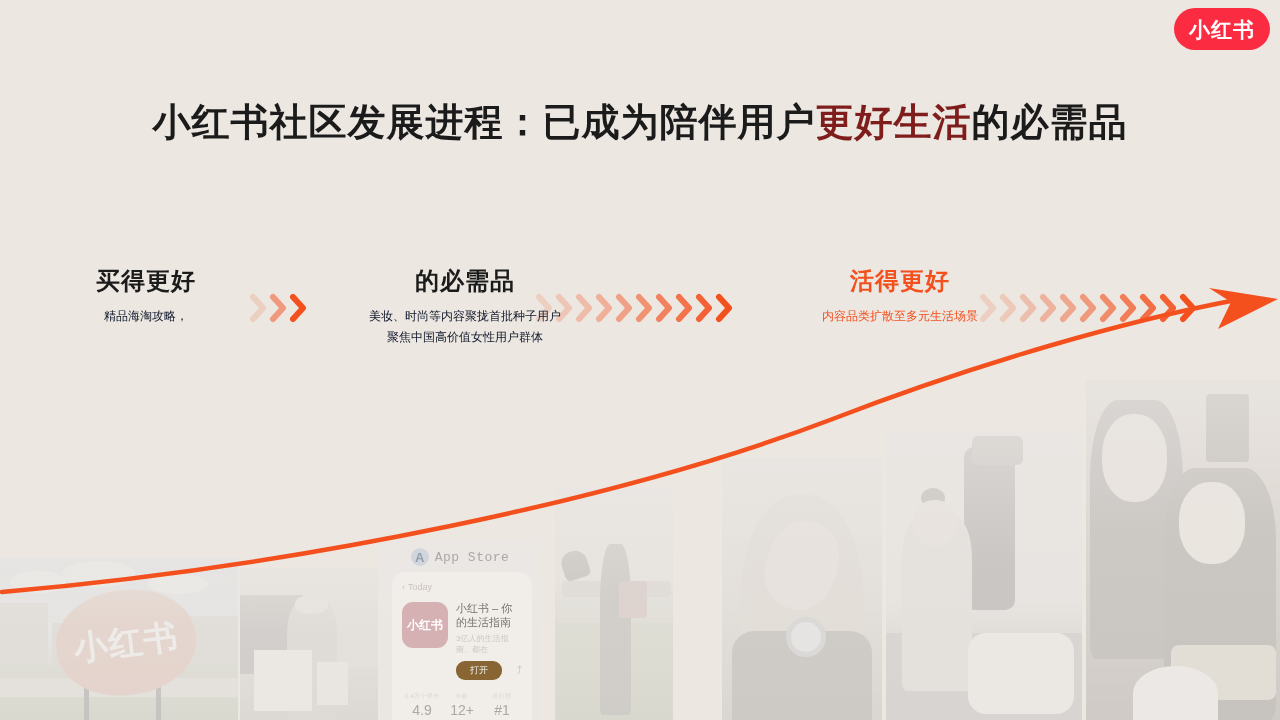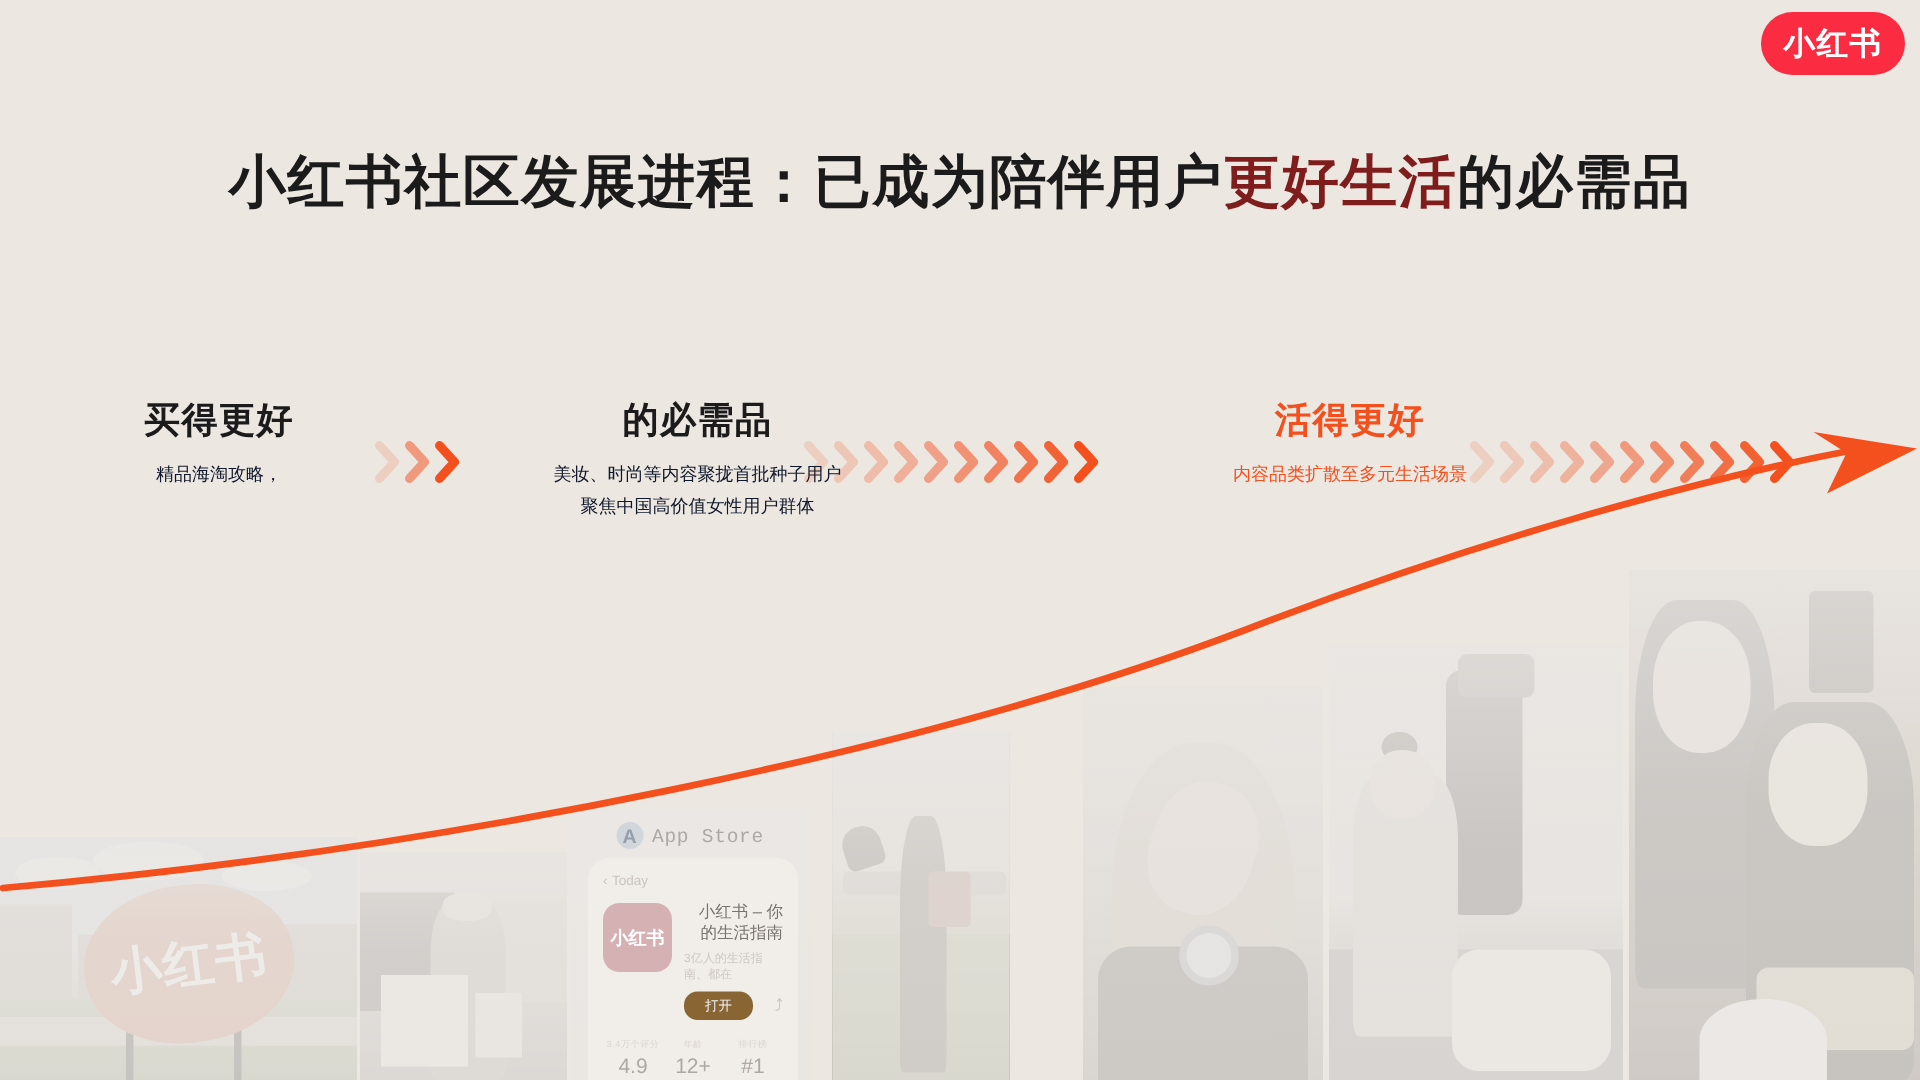--- a/index.html
+++ b/index.html
@@ -147,21 +147,21 @@
     z-index: 12; padding:10px 10px 0 10px; box-sizing:border-box;
   }
   .app-today { font-size:9px; color:#cfc3ba; display:flex; align-items:center; gap:3px; }
   .app-row { display:flex; gap:8px; margin-top:10px; }
   .app-icon {
     width:46px; height:46px; border-radius:11px; background:#eeaab0;
     display:flex; align-items:center; justify-content:center; flex:none;
   }
   .app-icon span { color:#fff; font-size:12px; font-weight:700; }
   .app-meta { flex:1; min-width:0; }
-  .app-name { font-size:11px; color:#7e7268; line-height:1.25; font-weight:400;text-align:right; }
+  .app-name { font-size:11px; color:#7e7268; line-height:1.25; font-weight:400; }
   .app-sub { font-size:8px; color:#d2c7be; margin-top:3px; }
   .app-actions { display:flex; align-items:center; gap:8px; margin-top:6px; }
   .app-open {
     background:#a16207; color:#eef4fa; font-size:9px;
     border-radius:9px; padding:3px 14px; border:none;
   }
   .app-share { font-size:11px; color:#cdc2b8; margin-left:auto; }
   .app-stats { display:flex; margin-top:12px; text-align:center; }
   .app-stat { flex:1; }
   .app-stat .cap { font-size:6px; color:#ded4cb; letter-spacing:0.4px; }

